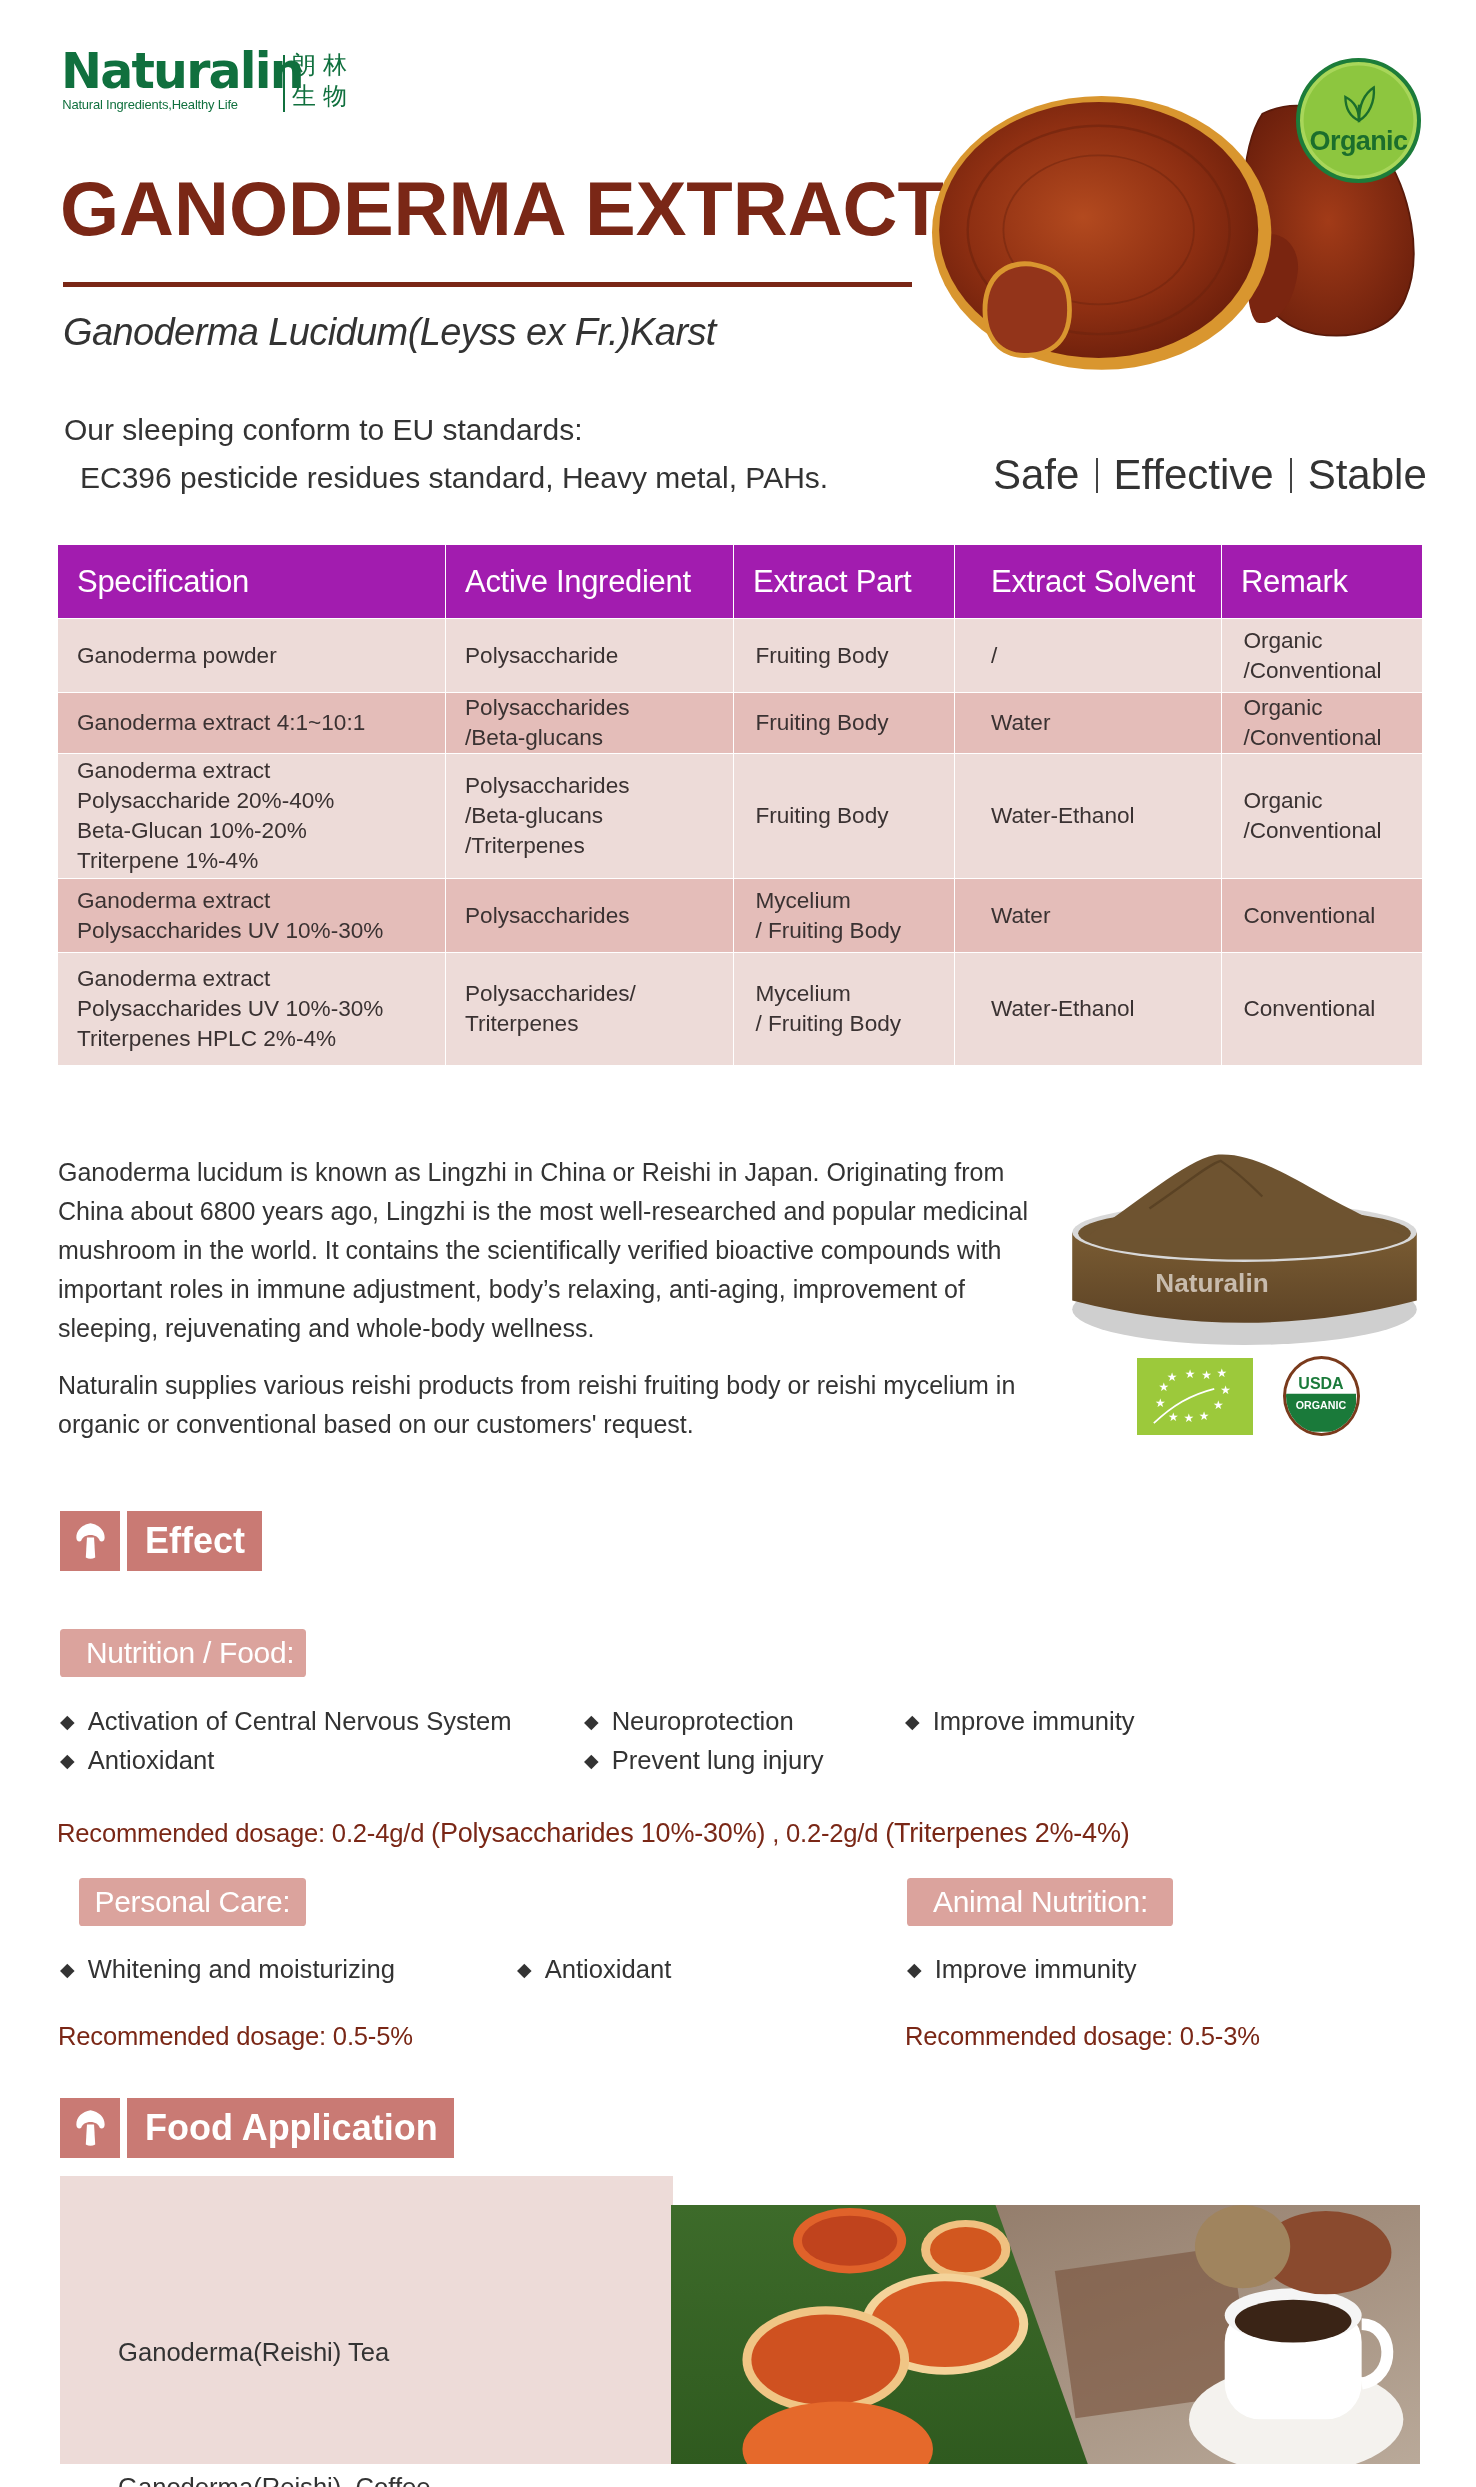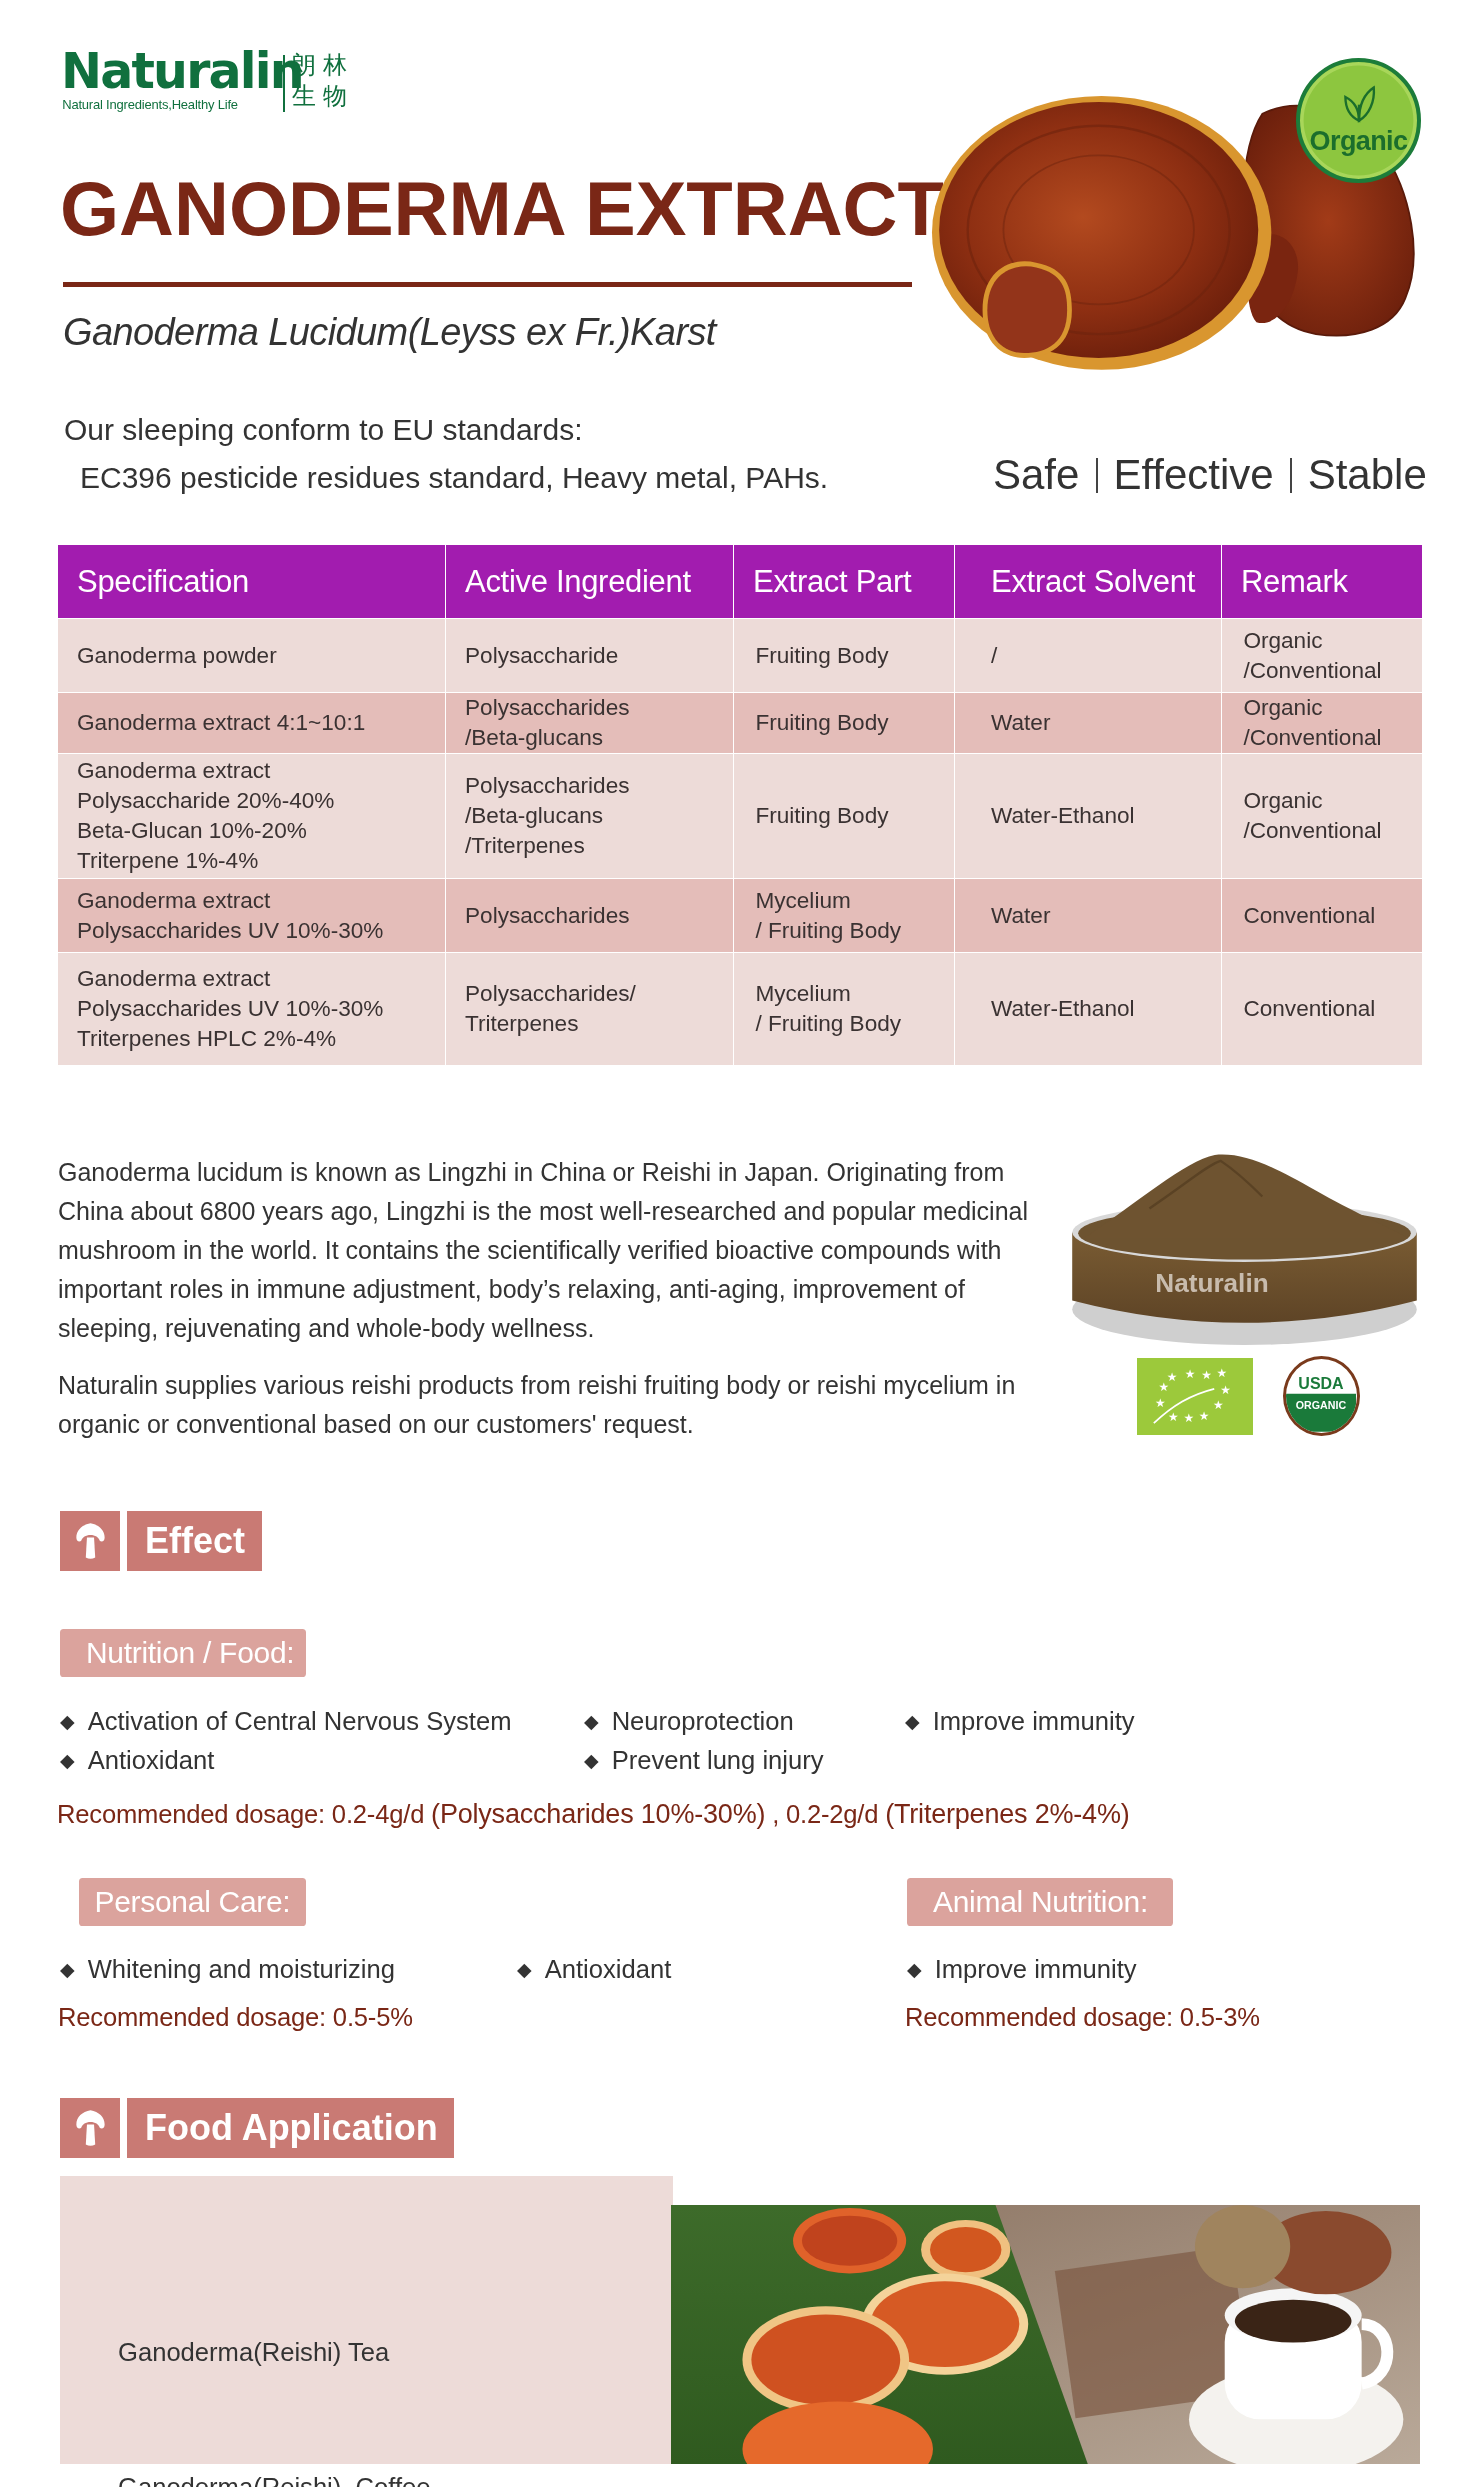--- a/index.html
+++ b/index.html
@@ -52,21 +52,21 @@
   .effect-icon { left: 60px; top: 1511px; }
   .effect-label { left: 127px; top: 1511px; }
 
   .pill { height: 48px; background: #dba39d; color: #fff; font-size: 30px; display: flex; align-items: center; padding: 0 15.5px 0 15.5px; border-radius: 3.6px; white-space: nowrap; letter-spacing: -0.3px; }
   .pill-nutrition { left: 60px; top: 1629px; padding-left: 26px; padding-right: 12px; }
   .pill-personal { left: 60px; top: 1878px; margin-left: 19px; }
   .pill-animal { left: 907px; top: 1878px; padding-left: 26px; padding-right: 25px; }
 
   .bullet { font-size: 25.6px; color: #333; white-space: nowrap; display: flex; align-items: center; }
   .bullet .dia { display: inline-block; font-size: 19px; color: #333; margin-right: 13px; }
-  .dosage { font-size: 25.6px; color: #7a2716; white-space: nowrap; letter-spacing: -0.2px; }
+  .dosage { font-size: 25.6px; color: #7a2716; white-space: nowrap; letter-spacing: -0.2px; margin-top: 19px; }
   .dosage .hl { font-size: 27px; }
 
   
   .food-icon { left: 60px; top: 2098px; }
   .food-label { left: 127px; top: 2098px; }
   .food-box { left: 60px; top: 2176px; width: 613px; height: 288px; background: #eddbd8; }
   .food-list { left: 118px; top: 2240px; font-size: 25.6px; color: #333; line-height: 45px; white-space: pre; }
   .food-photo { left: 671px; top: 2205px; width: 749px; height: 259px; overflow: hidden; }
 </style>
 </head>

